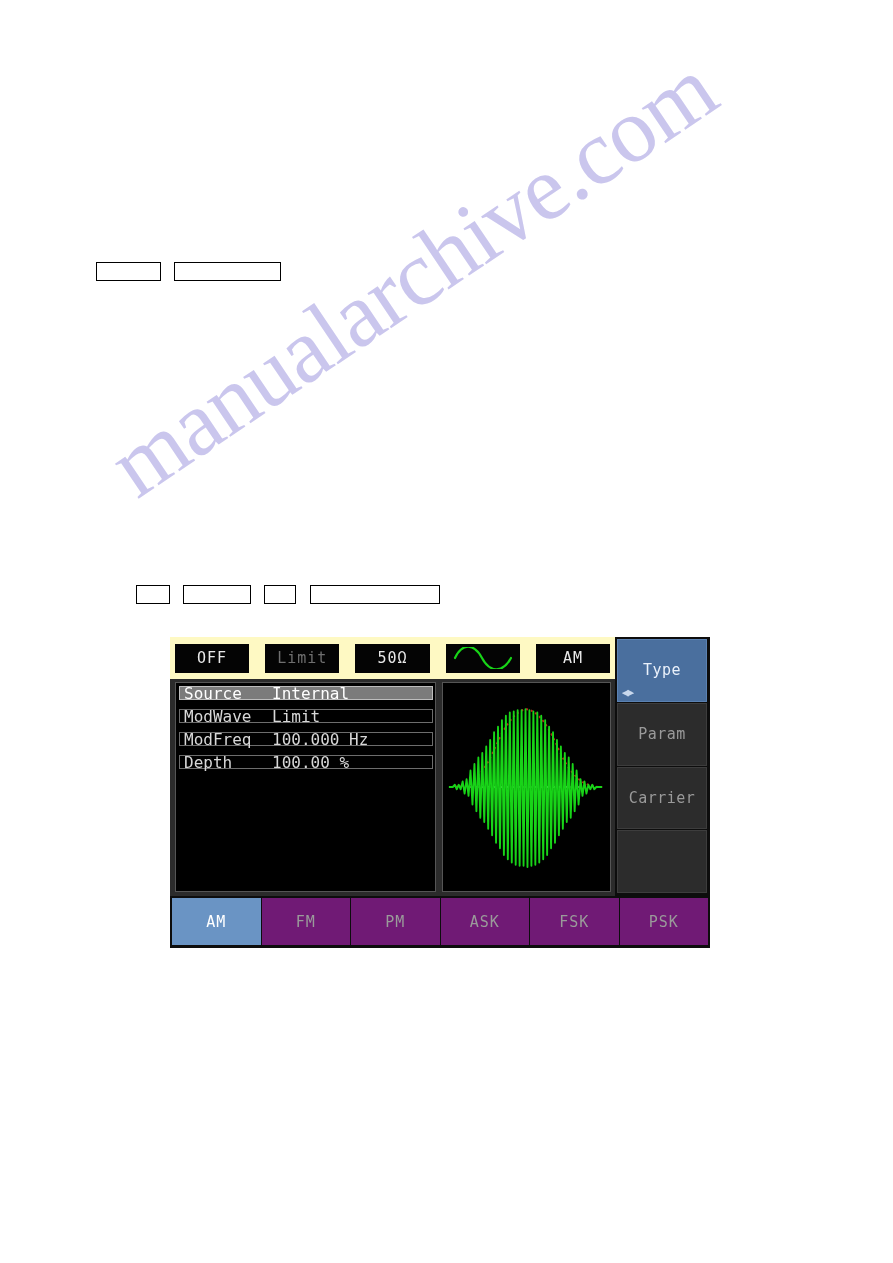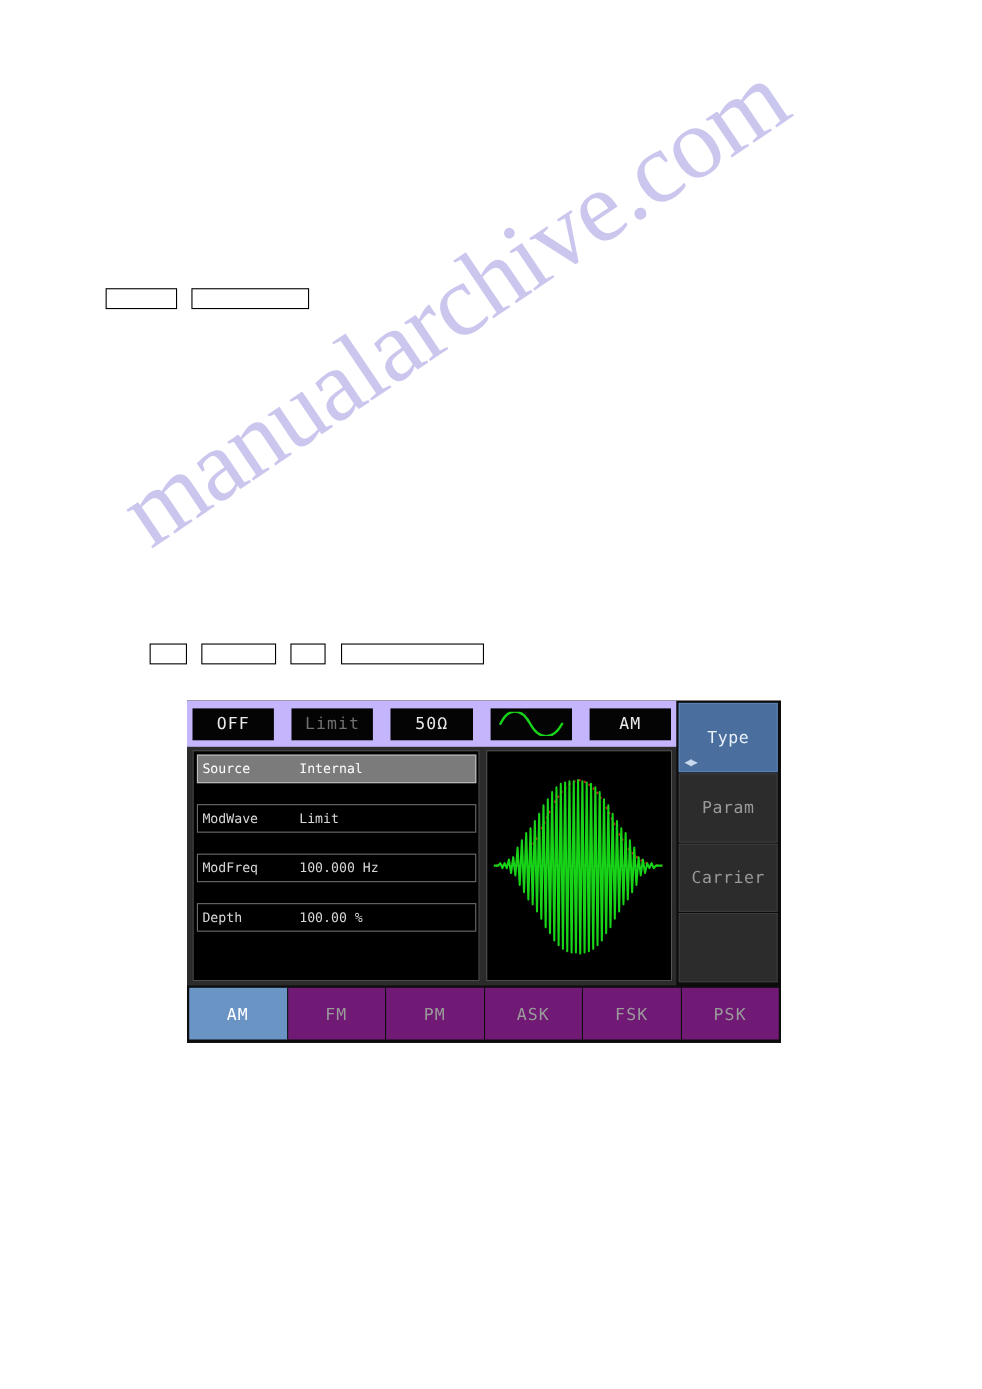--- a/index.html
+++ b/index.html
@@ -69,21 +69,21 @@
     flex: 1;
     display: flex;
     flex-direction: column;
     min-width: 0;
     background: #2b2b2b;
   }
 
   
   .statusbar {
     height: 42px;
-    background: #c4b5fd;
+    background: #fef9c3;
     display: flex;
     align-items: center;
     padding: 0 5px;
     box-sizing: border-box;
     gap: 16px;
   }
   .status-cell {
     flex: 1;
     height: 29px;
     background: #040404;
@@ -114,29 +114,29 @@
     background: #2b2b2b;
   }
   .param-panel {
     width: 261px;
     background: #000000;
     border: 1px solid #555555;
     box-sizing: border-box;
     padding: 3px 2px 2px 3px;
   }
   .param-row {
-    height: 26px;
+    height: 14px;
     display: flex;
     align-items: center;
     border: 1px solid #6d6d6d;
     box-sizing: border-box;
-    margin-bottom: 19px;
+    margin-bottom: 9px;
     background: #000000;
     font-family: "DejaVu Sans Mono", monospace;
-    font-size: 12px;
+    font-size: 16px;
     color: #d8d8d8;
     padding-left: 4px;
   }
   .param-row.selected {
     background: #7b7b7b;
     color: #ffffff;
     border-color: #bdbdbd;
   }
   .param-label {
     width: 88px;

